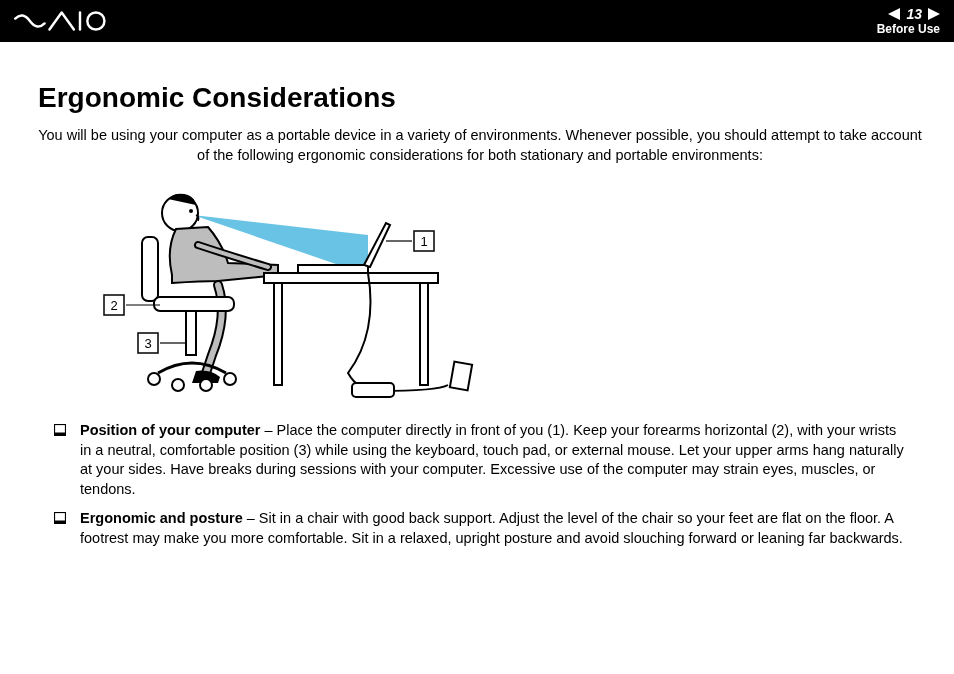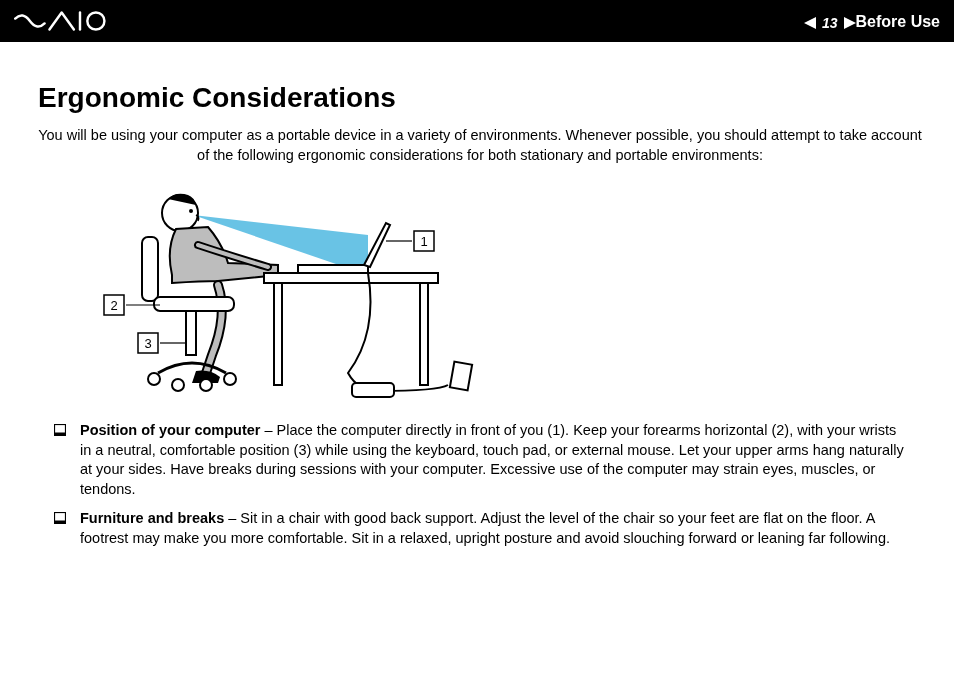--- a/index.html
+++ b/index.html
@@ -1,26 +1,26 @@
 <!DOCTYPE html>
 <html><head>
 <meta charset="utf-8">
 <style>
   html,body{margin:0;padding:0;font-family:Arial,Helvetica,sans-serif;color:#000;background:#fff;}
   .page{width:954px;height:674px;position:relative;box-sizing:border-box;}
   .header{background:#000;color:#fff;height:42px;display:flex;align-items:center;justify-content:space-between;padding:0 14px;}
   .logo{display:flex;align-items:center;}
   .logo svg{height:22px;}
-  .pager{display:flex;flex-direction:row;align-items:flex-end;line-height:1;justify-content:center;}
+  .pager{display:flex;flex-direction:column;align-items:flex-end;line-height:1;justify-content:center;}
   .pager-top{display:flex;align-items:center;gap:6px;}
   .arrow{width:0;height:0;}
   .arrow-left{border-top:6px solid transparent;border-bottom:6px solid transparent;border-right:12px solid #fff;}
   .arrow-right{border-top:6px solid transparent;border-bottom:6px solid transparent;border-left:12px solid #fff;}
   .pagenum{font-weight:bold;font-style:italic;font-size:14px;}
-  .section{font-weight:bold;font-size:16px;margin-top:2px;}
+  .section{font-weight:bold;font-size:12px;margin-top:2px;}
   .content{padding:40px 32px 20px 38px;}
   h1{font-weight:700;font-size:28px;margin:0 0 12px 0;}
   .intro{font-size:14.5px;line-height:1.35;margin:0 0 10px 0;text-align:center;}
   .figure{text-align:left;margin:6px 0 14px 30px;position:relative;width:420px;height:230px;}
   .figure svg{width:420px;height:230px;}
   ul.bullets{list-style:none;margin:16px;padding:0;}
   ul.bullets li{display:flex;gap:14px;margin:10px 0;font-size:14.5px;line-height:1.35;}
   .sq{flex:0 0 auto;margin-top:3px;}
   .sq svg{display:block;}
   .bt{font-weight:bold;}
@@ -129,18 +129,18 @@
         </span>
       </li>
       <li>
         <span class="sq">
           <svg width="12" height="12">
               <rect x="0.5" y="0.5" width="11" height="11" fill="#fff" stroke="#000" stroke-width="1.2"></rect>
               <rect x="0.5" y="8.5" width="11" height="3" fill="#000"></rect>
             </svg>
         </span>
         <span>
-          <span class="bt">Furniture and breaks</span><span> – Sit in a chair with good back support. Adjust the level of the chair so your feet are flat on the floor. A footrest may make you more comfortable. Sit in a relaxed, upright posture and avoid slouching forward or leaning far following.</span>
+          <span class="bt">Ergonomic and posture</span><span> – Sit in a chair with good back support. Adjust the level of the chair so your feet are flat on the floor. A footrest may make you more comfortable. Sit in a relaxed, upright posture and avoid slouching forward or leaning far backwards.</span>
         </span>
       </li>
     </ul>
   </div>
 </div>
 
 </body></html>

